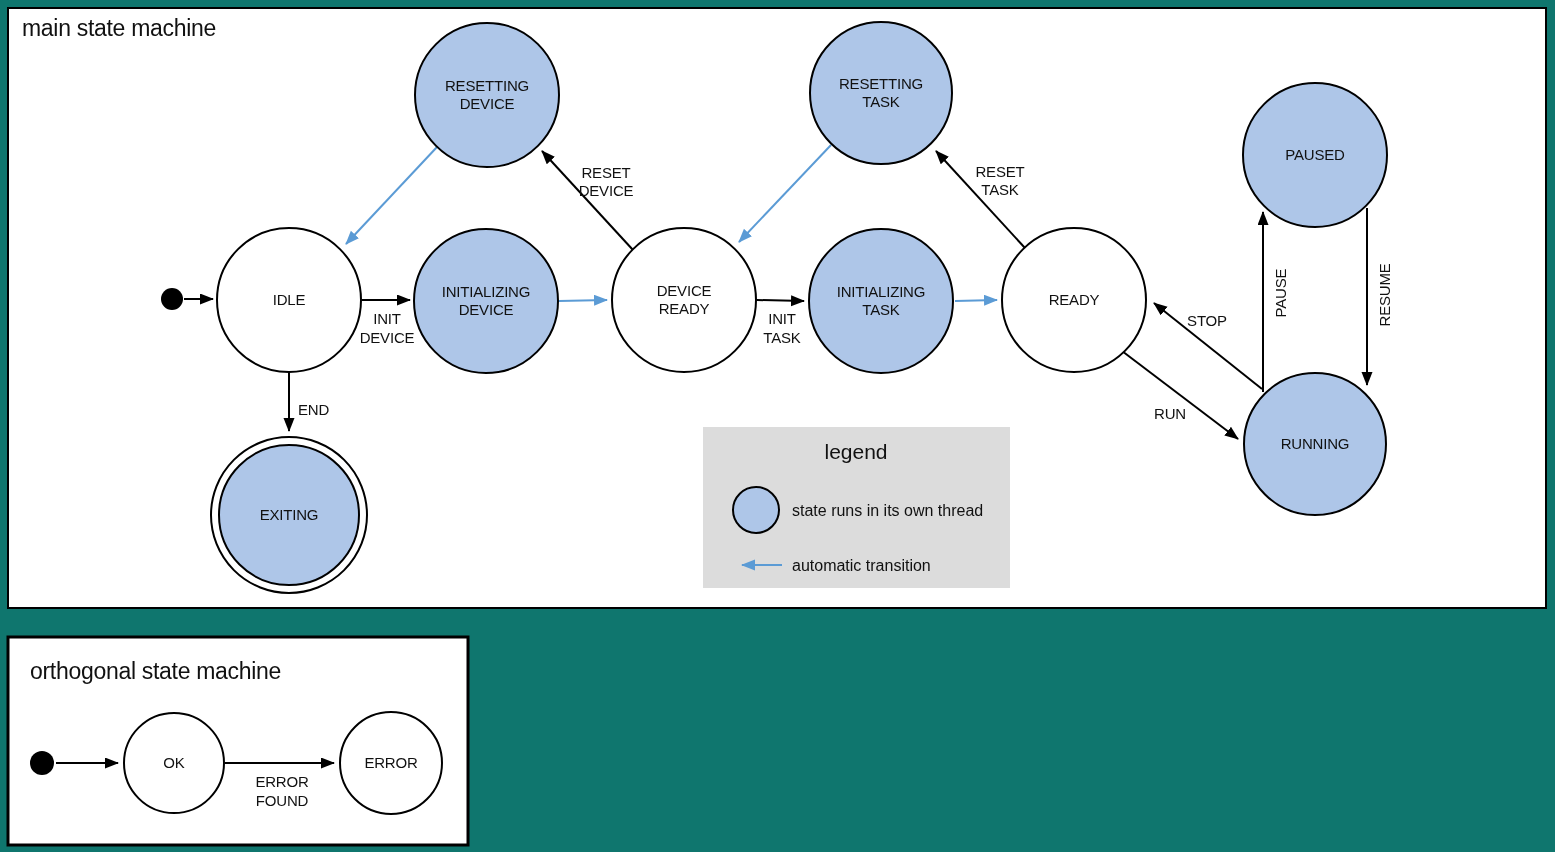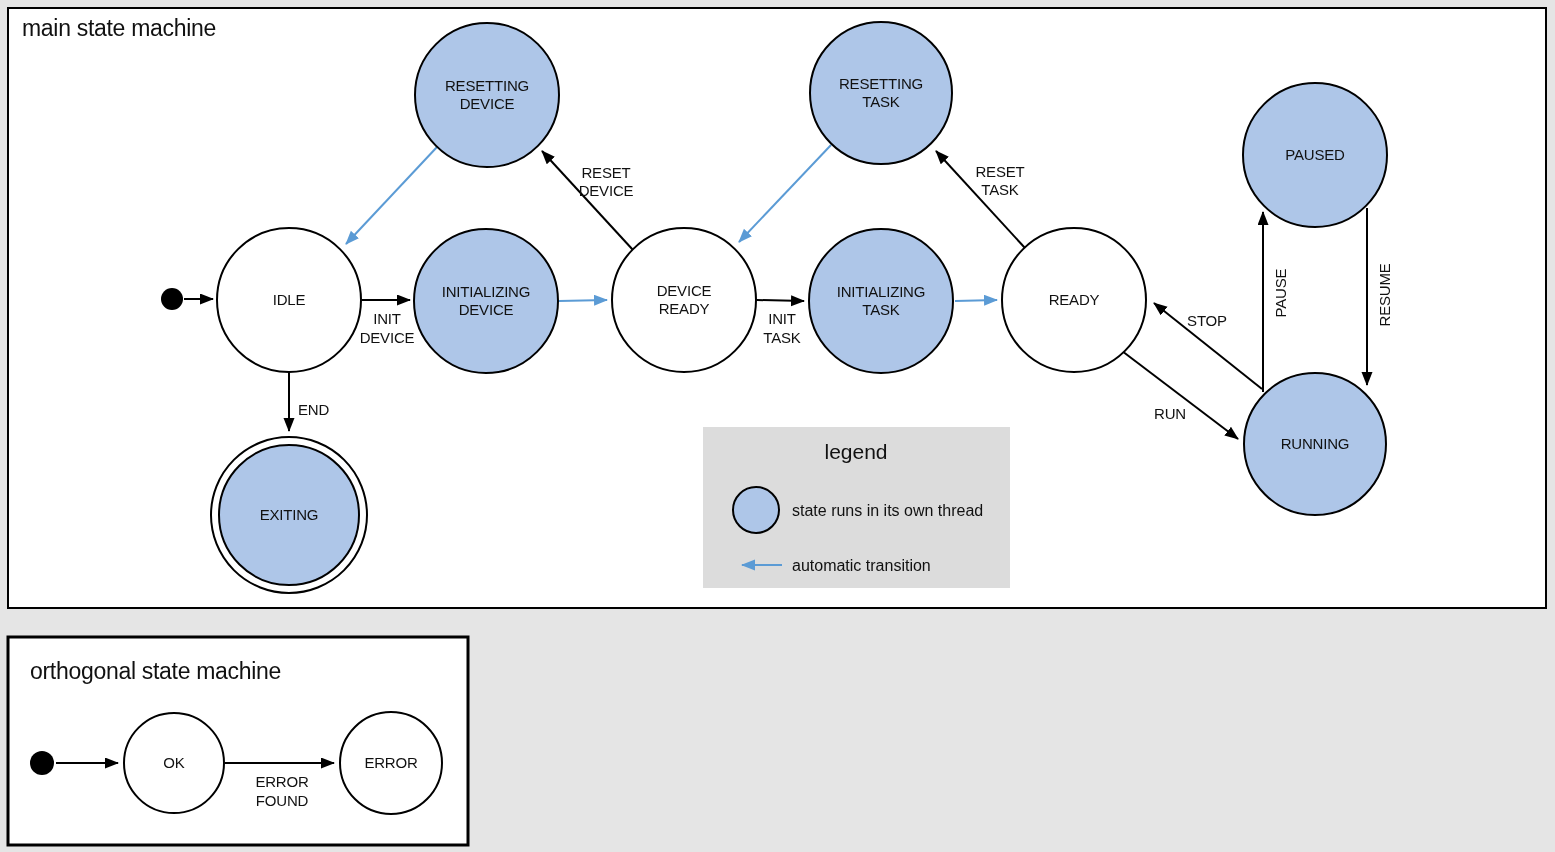--- a/index.html
+++ b/index.html
@@ -1,20 +1,20 @@
 <!DOCTYPE html>
 <html><head>
 <meta charset="utf-8">
 <style>
   html, body { margin: 0; padding: 0; background: #ffffff; }
   #stage {
     position: relative;
     width: 1555px;
     height: 852px;
-    background: #e5e5e5;
+    background: #0f766e;
     font-family: "Liberation Sans", sans-serif;
   }
   svg text {
     font-family: "Liberation Sans", sans-serif;
     fill: #111111;
   }
   .frame-title { font-size: 23px; letter-spacing: -0.3px; }
   .state-label { font-size: 15px; letter-spacing: -0.2px; }
   .trans-label { font-size: 15px; letter-spacing: -0.2px; }
   .legend-title { font-size: 21px; }

